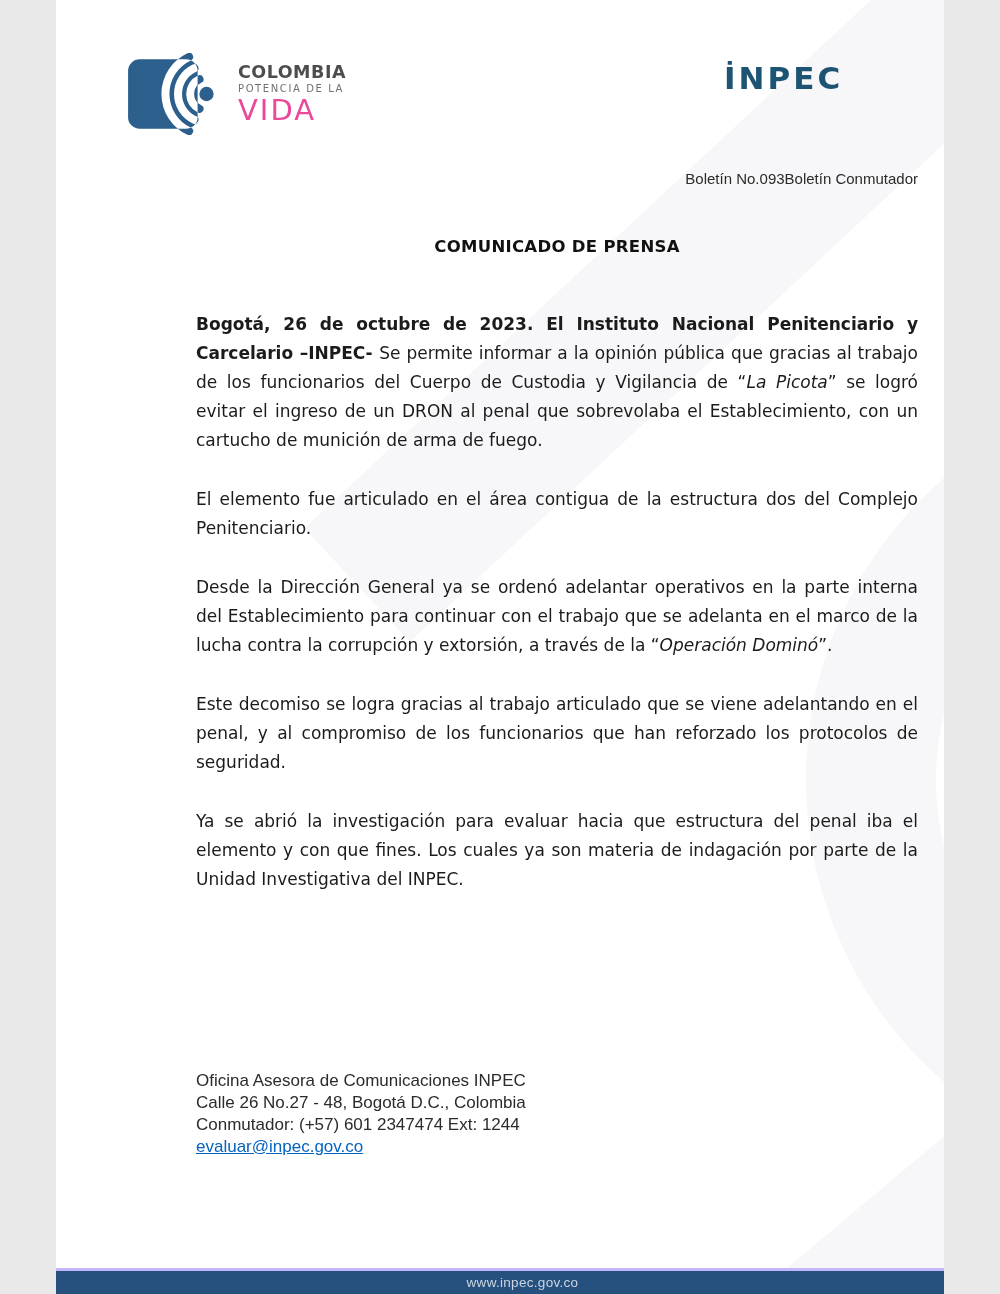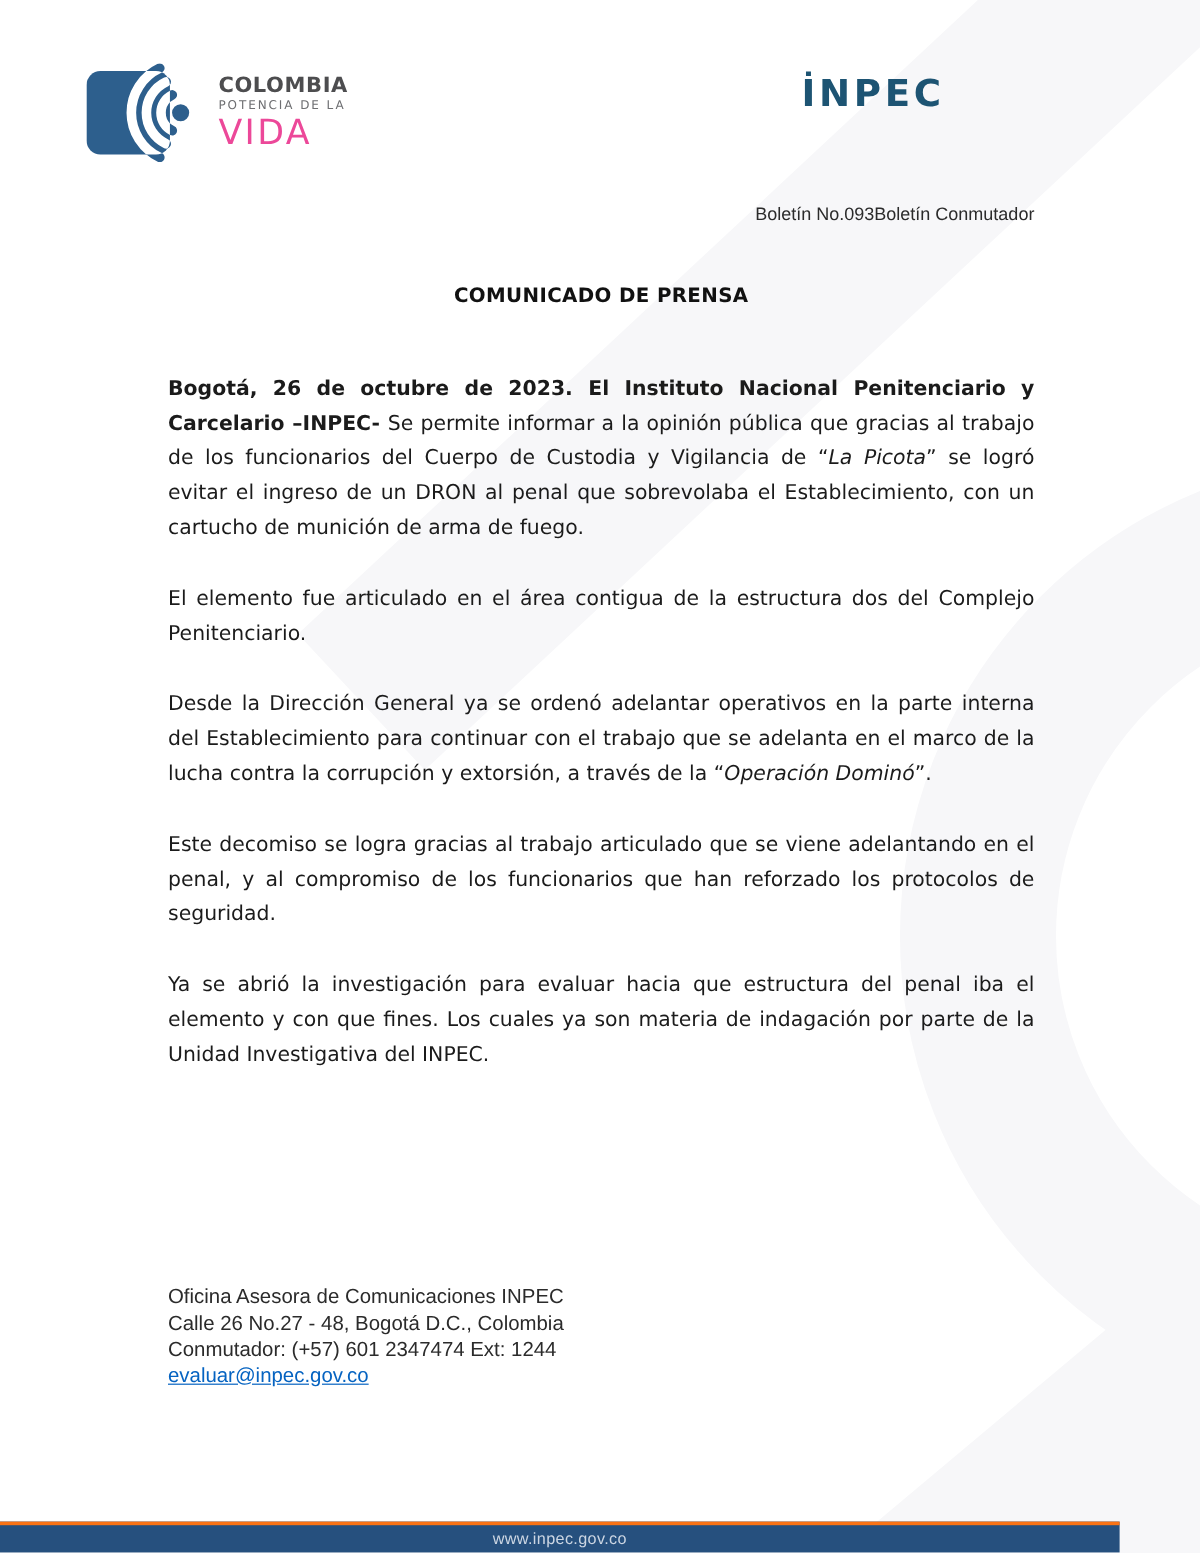--- a/index.html
+++ b/index.html
@@ -1,19 +1,19 @@
 <!DOCTYPE html>
 <html><head>
 <meta charset="utf-8">
 <style>
   * { margin: 0; padding: 0; box-sizing: border-box; }
   html, body { background: #e9e9e9; }
   .page {
     position: relative;
-    width: 1000px;
+    width: 888px;
     height: 1294px;
     margin: 0 auto;
     background: #ffffff;
     overflow: hidden;
     font-family: "DejaVu Sans", sans-serif;
     color: #1b1b1b;
   }
   
   .deco { position: absolute; background: #f7f7f9; z-index: 0; }
   .deco-band-top {
@@ -66,21 +66,21 @@
   
   .contact-block {
     position: absolute; left: 140px; top: 1070px; z-index: 2;
     font-family: "Liberation Sans", sans-serif; font-size: 17px;
     line-height: 22px; color: #2b2b2b;
   }
   .email-link { color: #0563c1; text-decoration: underline; cursor: pointer; }
   
   .footer-bar {
     position: absolute; left: 0; bottom: 0; width: 933px; height: 26px; z-index: 2;
-    background: #26507e; border-top: 3px solid #f97316;
+    background: #26507e; border-top: 3px solid #c4b5fd;
     display: flex; align-items: center; justify-content: center;
     font-family: "Liberation Sans", sans-serif; font-size: 13.5px;
     color: #ccd6e3; letter-spacing: 0.3px;
   }
 </style>
 </head>
 <body>
 
 <div class="page">
 

